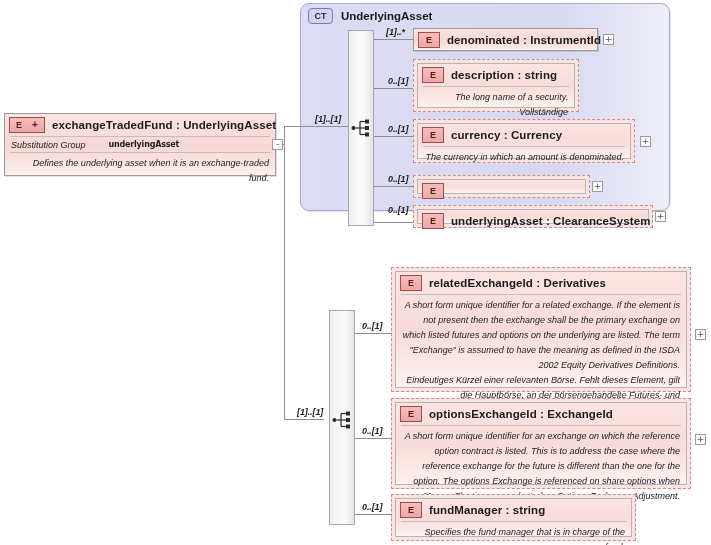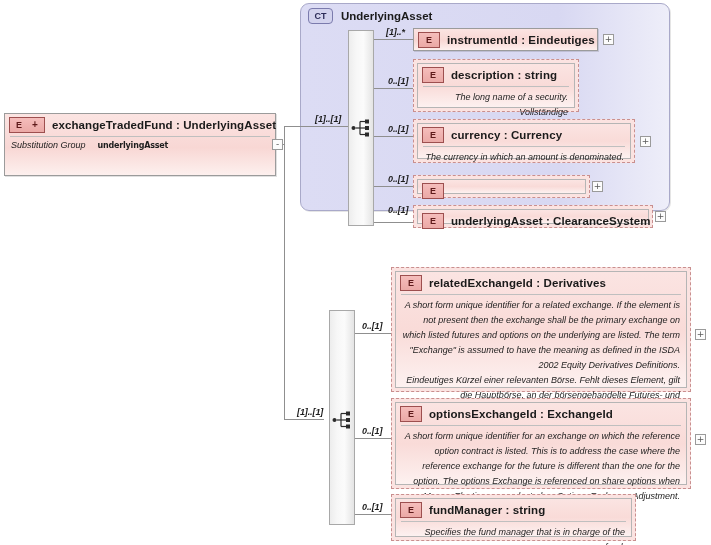--- a/index.html
+++ b/index.html
@@ -114,25 +114,26 @@
     font-style: italic;
     color: #1d1d1d;
     line-height: 15px;
     text-align: right;
   }
   .edesc p { margin: 0; }
 
   
   .subrow {
     display: flex;
-    align-items: flex-end;
+    align-items: flex-start;
     border-top: 1px solid #bfbfbf;
     margin: 0 5px;
     padding: 3px 1px 2px 1px;
     font-size: 9px;
+    gap: 11px;
   }
   .sublabel { font-style: italic; color: #1d1d1d; }
   .subvalue {
     font-family: "DejaVu Sans", sans-serif;
     font-size: 8px;
     font-weight: bold;
     color: #1d1d1d;
     margin-left: 12px;
     letter-spacing: -0.2px;
   }
@@ -219,20 +220,23 @@
     <div class="ehead">
       <span class="etag sub">
         <span>E</span>
         <span class="plus">+</span>
       </span>
       <span class="ename">exchangeTradedFund : UnderlyingAsset</span>
     </div>
     <div class="subrow">
       <span class="sublabel">Substitution Group</span>
       <span class="subvalue">underlyingAsset</span>
+    </div>
+    <div class="edesc">
+      <p>Defines the underlying asset when it is an exchange-traded fund.</p>
     </div>
   </div>
 
   <div class="line-h" style="left:276px; top:144px; width:8px;"></div>
   <div class="expander" style="left:272px; top:139px;">-</div>
 
   <div class="line-v" style="left:284px; top:126px; height:293px;"></div>
 
   <div class="line-h" style="left:284px; top:126px; width:17px;"></div>
 
@@ -260,21 +264,21 @@
       <rect x="14" y="7" width="4" height="4" fill="#2b2b2b"></rect>
       <rect x="14" y="13.5" width="4" height="4" fill="#2b2b2b"></rect>
     </svg>
   </div>
 
   <div class="line-h" style="left:374px; top:39px; width:39px;"></div>
   <div class="card" style="left:386px; top:27px;">[1]..*</div>
   <div class="ebox solidwrap" style="left:413px; top:28px; width:185px; height:23px;">
     <div class="ehead">
       <span class="etag">E</span>
-      <span class="ename">instrumentId : Eindeutiges</span>
+      <span class="ename">denominated : InstrumentId</span>
     </div>
   </div>
   <div class="expander" style="left:603px; top:34px;">+</div>
 
   <div class="line-h" style="left:374px; top:88px; width:39px;"></div>
   <div class="card" style="left:388px; top:76px;">0..[1]</div>
   <div class="ebox optional" style="left:413px; top:59px; width:166px; height:53px;">
     <div class="inner">
       <div class="ehead">
         <span class="etag">E</span>

